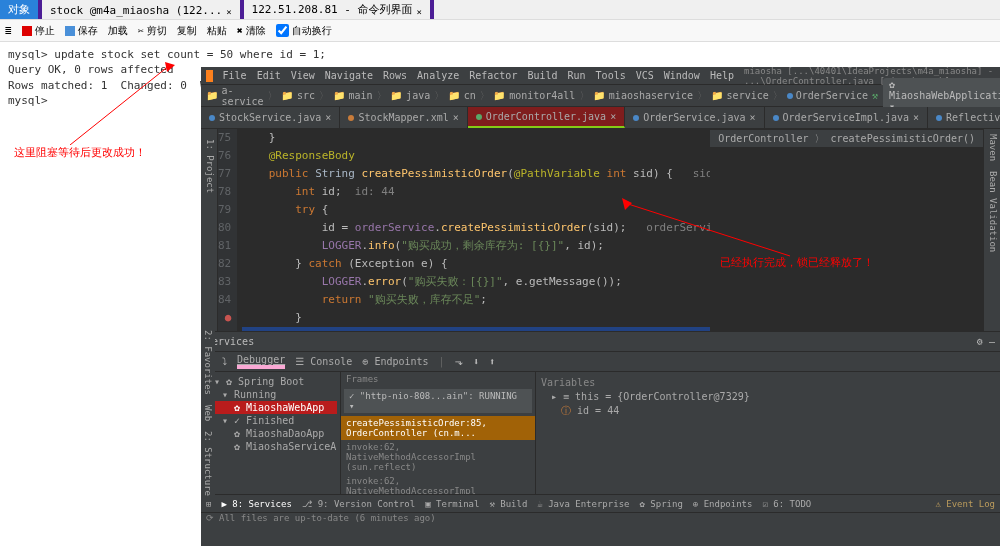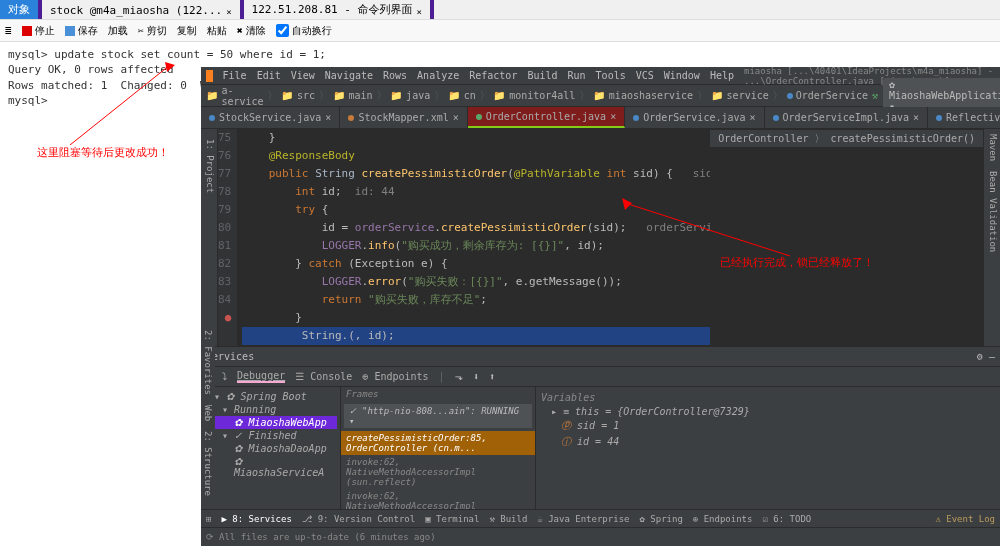--- a/index.html
+++ b/index.html
@@ -71,37 +71,37 @@
     .typ { color: #a9b7c6; }
     
     
     .code-crumbs { height: 18px; background: #3c3f41; padding: 2px 8px; font-size: 10px; color: #aaa; border-top: 1px solid #2b2b2b; }
     
     
     .debug-panel { height: 163px; background: #3c3f41; border-top: 1px solid #2b2b2b; display: flex; flex-direction: column; }
     .debug-header { height: 20px; display: flex; align-items: center; padding: 0 5px; font-size: 10px; border-bottom: 1px solid #2b2b2b; }
     .debug-tabs { height: 20px; display: flex; align-items: center; padding: 0 5px; font-size: 10px; gap: 10px; border-bottom: 1px solid #2b2b2b; }
     .debug-tab { color: #aaa; }
-    .debug-tab.active { border-bottom: 2px solid #f9a8d4; text-decoration: underline; }
-    .debug-body { flex: 1; display: flex; overflow: hidden; font-style: italic; }
+    .debug-tab.active { border-bottom: 4px solid #f9a8d4; text-decoration: underline; }
+    .debug-body { flex: 1; display: flex; overflow: hidden; }
     .debug-tree { width: 140px; border-right: 1px solid #2b2b2b; padding: 3px; font-size: 10px; }
     .tree-item { padding: 1px 0 1px 10px; color: #aaa; }
-    .tree-item.selected { background: #6d28d9; color: #fff; }
+    .tree-item.selected { background: #b91c1c; color: #fff; }
     .frames-panel { width: 195px; border-right: 1px solid #2b2b2b; display: flex; flex-direction: column; }
     .frames-header { padding: 2px 5px; font-size: 9px; color: #888; }
     .frames-list { flex: 1; overflow: hidden; }
     .frame-item { padding: 2px 5px; font-size: 9px; color: #888; }
     .frame-item.active { background: #a16207; color: #fff; }
     .frame-thread { background: #4e5254; padding: 2px 5px; margin: 3px; font-size: 9px; }
     .vars-panel { flex: 1; padding: 3px; }
     .vars-header { font-size: 10px; color: #888; padding: 2px; }
     .var-item { padding: 1px 0 1px 12px; font-size: 10px; color: #aaa; }
     
     
-    .status-bar { height: 19px; background: #3c3f41; border-top: 1px solid #2b2b2b; display: flex; align-items: center; padding: 0 5px; font-size: 9px; color: #888; gap: 12px; }
+    .status-bar { height: 34px; background: #3c3f41; border-top: 1px solid #2b2b2b; display: flex; padding: 0 5px; font-size: 9px; color: #888; gap: 12px; }
     .sb-right { margin-left: auto; display: flex; gap: 10px; }
     
     
     .bottom-tools { height: 18px; background: #3c3f41; border-top: 1px solid #2b2b2b; display: flex; align-items: center; padding: 0 5px; gap: 10px; font-size: 9px; color: #aaa; }
     .bt-item.active { color: #fff; }
   </style>
 </head>
 <body>
 
 <div class="top-tabs">
@@ -146,21 +146,21 @@
 </div>
 
 <div class="terminal">
   <div class="terminal-line">mysql&gt; update stock set count = 50 where id = 1;</div>
   <div class="terminal-line">Query OK, 0 rows affected</div>
   <div class="terminal-line">Rows matched: 1  Changed: 0  Warnings: 0</div>
   <div class="terminal-line"></div>
   <div class="terminal-line">mysql&gt;</div>
 </div>
 
-<div class="red-note" style="left:37px;top:145px;">这里阻塞等待后更改成功！</div>
+<div class="red-note" style="left:14px;top:145px;">这里阻塞等待后更改成功！</div>
 <svg class="arrow-svg" style="left:70px;top:60px;" width="120" height="85">
   <line x1="0" y1="85" x2="100" y2="5" stroke="#f00" stroke-width="1"></line>
   <polygon points="95,2 105,5 97,12" fill="#f00"></polygon>
 </svg>
 
 <div class="ide-window">
 
   <div class="ide-titlebar">
     <span style="width:12px;height:12px;background:#fc801d;"></span>
     <span class="ide-menu-item">File</span>
@@ -297,21 +297,20 @@
         <div class="frames-list">
           <div class="frame-item active">createPessimisticOrder:85, OrderController (cn.m...</div>
           <div class="frame-item">invoke:62, NativeMethodAccessorImpl (sun.reflect)</div>
           <div class="frame-item">invoke:62, NativeMethodAccessorImpl (sun.reflect)</div>
 
         </div>
       </div>
       <div class="vars-panel">
         <div class="vars-header">Variables</div>
         <div class="var-item">▸ ≡ <span>this</span> <span>= {OrderController@7329}</span></div>
-        <div class="var-item" style="padding-left:22px;"><span style="color:#c97c3a;">ⓟ</span> <span>sid</span> <span>= 1</span></div>
         <div class="var-item" style="padding-left:22px;"><span style="color:#c97c3a;">ⓘ</span> <span>id</span> <span>= 44</span></div>
       </div>
     </div>
   </div>
 
   <div class="bottom-tools">
     <span>⊞</span>
     <span class="bt-item active">▶ 8: <span>Services</span></span>
     <span class="bt-item">⎇ 9: <span>Version Control</span></span>
     <span class="bt-item">▣ <span>Terminal</span></span>

